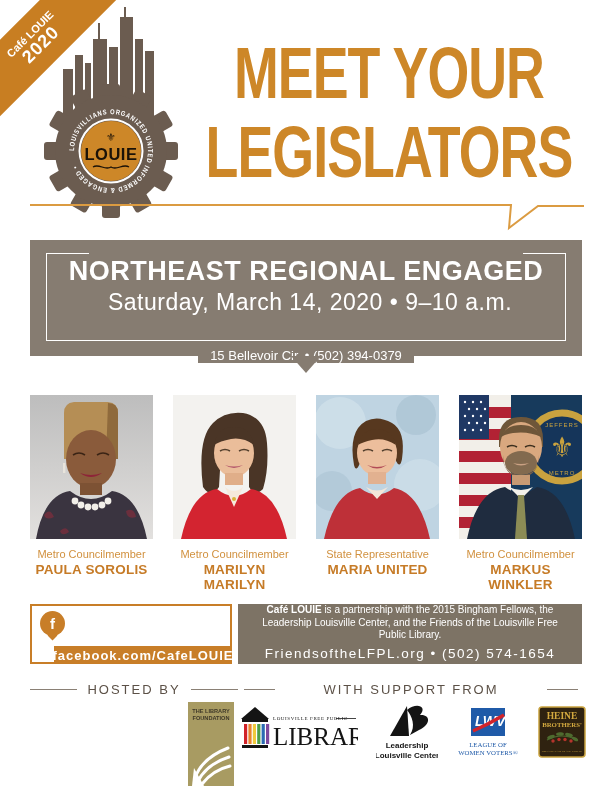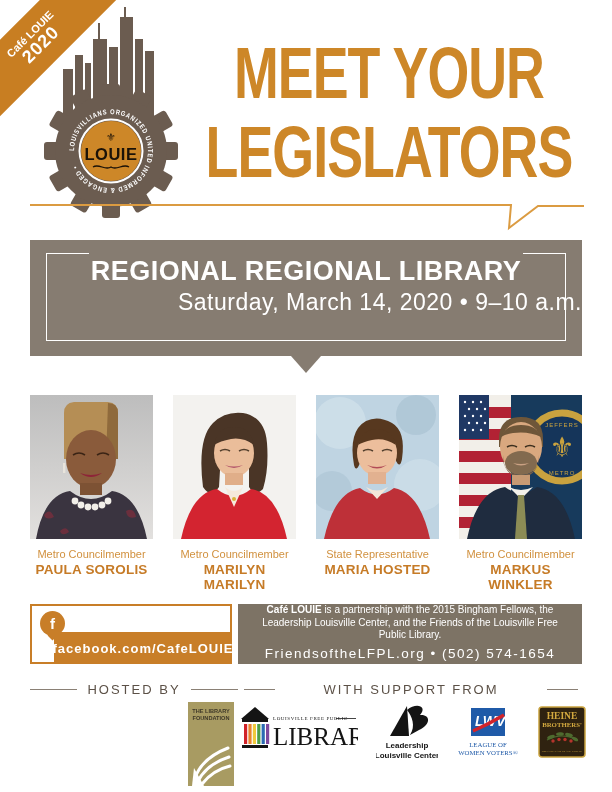--- a/index.html
+++ b/index.html
@@ -21,21 +21,21 @@
 
   
   .event-box{position:absolute;left:30px;top:240px;width:552px;height:116px;background:#867C71;}
   .event-frame{position:absolute;left:16px;right:16px;top:13px;bottom:15px;
                border-left:1px solid #fff;border-right:1px solid #fff;border-bottom:1px solid #fff;}
   .event-frame:before,.event-frame:after{content:"";position:absolute;top:0;width:42px;border-top:1px solid #fff;}
   .event-frame:before{left:0;}
   .event-frame:after{right:0;}
   .event-venue{position:absolute;left:0;right:0;top:16px;text-align:center;color:#fff;
                font-size:27px;font-weight:bold;letter-spacing:0.5px;}
-  .event-date{position:absolute;left:8px;right:0;top:49px;text-align:right;color:#fff;
+  .event-date{position:absolute;left:8px;right:0;top:49px;text-align:center;color:#fff;
               font-size:23px;font-weight:normal;letter-spacing:0.5px;}
   .event-address{position:absolute;left:0;right:0;bottom:-8px;text-align:center;}
   .event-address span{display:inline-block;background:#867C71;color:#fff;font-size:13px;padding:0 12px;}
   .event-pointer{position:absolute;left:50%;top:116px;margin-left:-15px;width:0;height:0;
                  border-left:15px solid transparent;border-right:15px solid transparent;
                  border-top:17px solid #867C71;}
 
   
   .people{position:absolute;left:30px;top:395px;width:552px;display:flex;gap:20px;}
   .person{width:123px;text-align:center;}
@@ -45,21 +45,21 @@
 
   
   .fb-box{position:absolute;left:30px;top:604px;width:202px;height:60px;background:#fff;
           border:2px solid #C87E28;box-sizing:border-box;}
   .fb-top{display:flex;align-items:center;gap:8px;padding:5px 6px 3px 8px;}
   .fb-circle{position:relative;width:25px;height:25px;border-radius:50%;background:#C87E28;flex:0 0 auto;
              color:#fff;font-weight:bold;font-size:15px;display:flex;align-items:center;justify-content:center;}
   .fb-circle:after{content:"";position:absolute;left:9px;bottom:-3px;width:7px;height:7px;
                    background:#C87E28;transform:rotate(45deg);}
   .fb-note{font-size:9.5px;line-height:11.5px;color:#CD8728;}
-  .fb-url{position:absolute;left:-2px;right:-2px;bottom:-2px;height:32px;background:#C87E28;color:#fff;
+  .fb-url{position:absolute;left:-2px;right:-2px;bottom:-2px;height:18px;background:#C87E28;color:#fff;
           font-weight:bold;font-size:13px;letter-spacing:1px;display:flex;align-items:center;justify-content:center;margin-left:24px;}
   .partner-box{position:absolute;left:238px;top:604px;width:344px;height:60px;background:#7D7365;
                color:#fff;display:flex;flex-direction:column;align-items:center;}
   .partner-text{font-size:10px;line-height:12.5px;text-align:center;max-width:322px;}
   .partner-contact{margin-top:4px;font-size:13.5px;letter-spacing:1.5px;}
 
   
   .sect-head{position:absolute;top:682px;display:flex;align-items:center;gap:10px;
              color:#5C5147;font-size:13px;letter-spacing:2px;}
   .sect-head .ln{height:1px;background:#8A8075;flex:1;}
@@ -152,22 +152,25 @@
   <div>MEET YOUR</div>
   <div>LEGISLATORS</div>
 </div>
 
 <svg class="speech-line" width="612" height="240">
   <path d="M30 205 L511 205 L509 228 L538 206 L584 206" fill="none" stroke="#DB9B41" stroke-width="2"></path>
 </svg>
 
 <div class="event-box">
   <div class="event-frame"></div>
-  <div class="event-venue">REGIONAL REGIONAL LIBRARY</div>
+  <div class="event-venue">NORTHEAST REGIONAL ENGAGED</div>
   <div class="event-date">Saturday, March 14, 2020 • 9–10 a.m.</div>
+  <div class="event-address">
+    <span>15 Bellevoir Cir. • (502) 394-0379</span>
+  </div>
   <div class="event-pointer"></div>
 </div>
 
 <div class="people">
 
   <div class="person">
     <svg viewBox="0 0 123 144">
       <defs>
           <linearGradient id="gbg" x1="0" y1="0" x2="0" y2="1">
         <stop offset="0" stop-color="#BDBDBD"></stop>
@@ -227,21 +230,21 @@
       <ellipse cx="61" cy="58" rx="20" ry="23" fill="#ECBE9C"></ellipse>
       <path d="M42 50 Q46 34 61 34 Q76 34 80 50 Q68 42 56 45 Q47 47 42 50 Z" fill="#57381F"></path>
       <path d="M47 56 q5 -3 10 0" stroke="#54402e" stroke-width="1.5" fill="none"></path>
       <path d="M66 56 q5 -3 10 0" stroke="#54402e" stroke-width="1.5" fill="none"></path>
       <path d="M51 70 q10 7 20 0 q-10 4 -20 0" fill="#B24B56"></path>
       <rect x="52" y="77" width="18" height="12" fill="#E2B190"></rect>
       <path d="M8 144 Q18 98 44 93 Q61 106 78 93 Q104 98 114 144 Z" fill="#BE3038"></path>
       <path d="M50 92 L61 104 L72 92 Q61 99 50 92 Z" fill="#F3E6DA"></path>
     </svg>
     <div class="role">State Representative</div>
-    <div class="pname">MARIA HOSTED</div>
+    <div class="pname">MARIA UNITED</div>
   </div>
 
   <div class="person">
     <svg viewBox="0 0 123 144">
       <rect width="123" height="144" fill="#173A5C"></rect>
       <g>
         <rect x="0" y="0" width="52" height="144" fill="#F2EFE9"></rect>
         <rect x="0" y="12" width="52" height="11" fill="#B22234"></rect>
         <rect x="0" y="34" width="52" height="11" fill="#B22234"></rect>
         <rect x="0" y="56" width="52" height="11" fill="#B22234"></rect>

